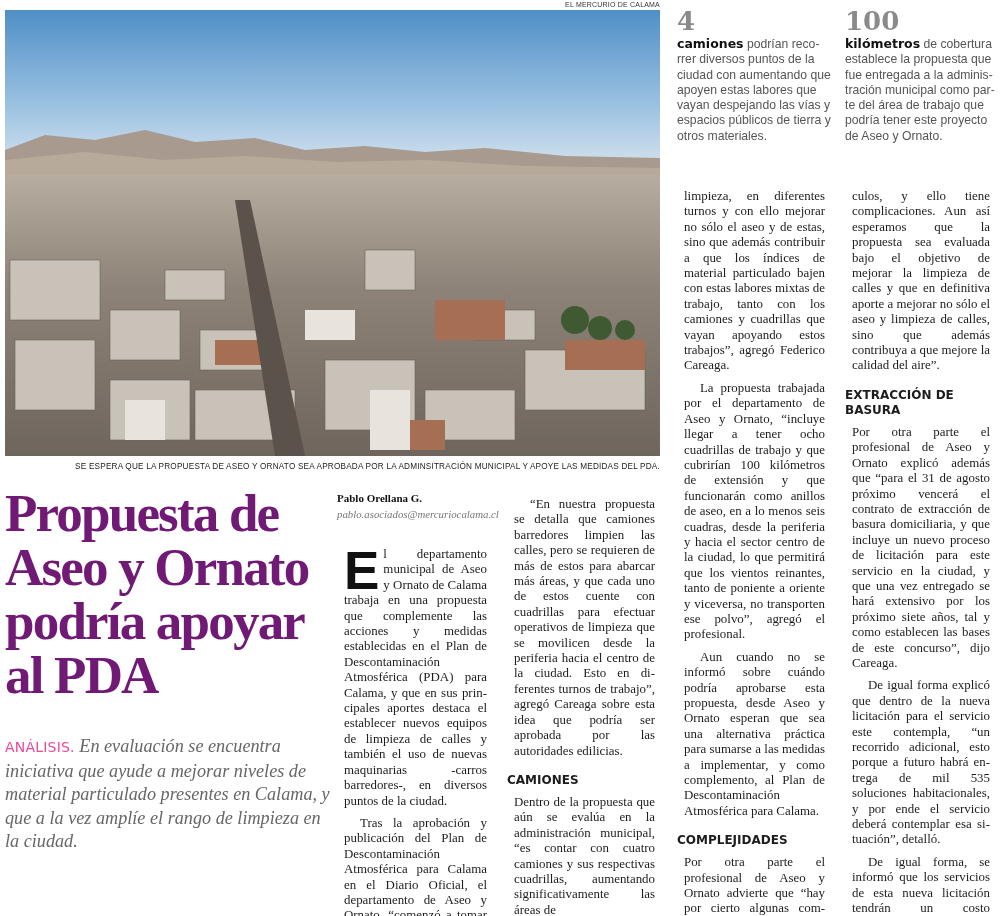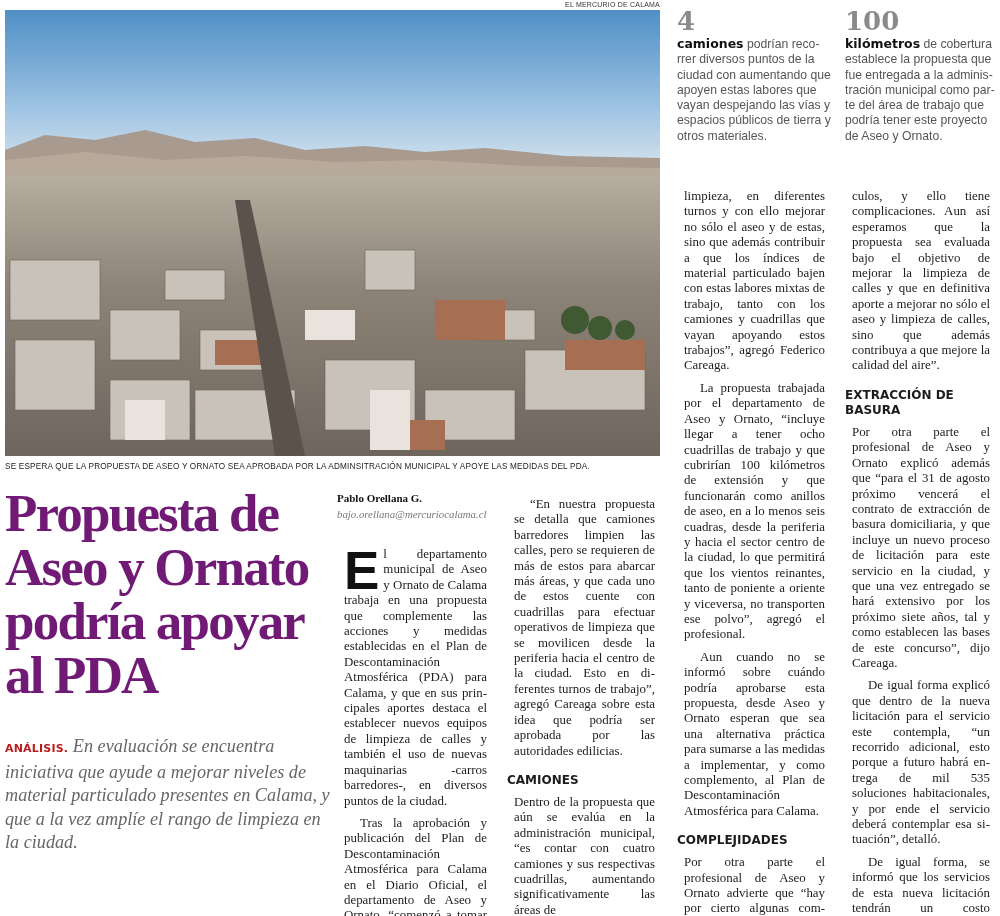--- a/index.html
+++ b/index.html
@@ -1,33 +1,33 @@
 <!DOCTYPE html>
 <html><head>
 <meta charset="utf-8">
 <style>
   html, body { margin: 0; padding: 0; background: #ffffff; }
   body { width: 1000px; height: 916px; position: relative; overflow: hidden; font-family: "DejaVu Serif", serif; color: #1a1a1a; }
 
   .photo-wrap { position: absolute; left: 5px; top: 10px; width: 655px; height: 446px; overflow: hidden; }
   .photo-wrap svg { display: block; }
   .photo-credit { position: absolute; left: 540px; top: 1px; width: 120px; text-align: right; font-family: "Liberation Sans", sans-serif; font-size: 7px; letter-spacing: 0.2px; color: #333; }
-  .caption { position: absolute; left: 5px; top: 462px; width: 655px; font-family: "Liberation Sans", sans-serif; font-size: 8.2px; color: #222; letter-spacing: 0.2px; text-transform: uppercase; }
+  .caption { position: absolute; left: 5px; top: 462px; width: 655px; font-family: "Liberation Sans", sans-serif; font-size: 8.2px; color: #222; letter-spacing: 0.2px; text-transform: uppercase; text-align: right; }
 
   .stat { position: absolute; top: 6px; width: 158px; }
   .stat .num { font-family: "DejaVu Serif", serif; font-weight: bold; font-size: 26px; color: #8a8a8a; line-height: 30px; }
   .stat .txt { font-family: "Liberation Sans", sans-serif; font-size: 12.2px; line-height: 15.3px; color: #555; }
   .stat .txt b { font-family: "DejaVu Sans", sans-serif; font-weight: bold; color: #111; font-size: 12.5px; }
   .stat.s1 { left: 677px; }
   .stat.s2 { left: 845px; }
 
   .headline { position: absolute; left: 5px; top: 486px; width: 320px; font-family: "Liberation Serif", serif; font-weight: bold; font-size: 53px; line-height: 54px; letter-spacing: -1.8px; color: #701a75; }
 
   .analysis { position: absolute; left: 5px; top: 735px; width: 325px; font-family: "Liberation Serif", serif; font-style: italic; font-size: 18.2px; line-height: 23.6px; color: #666; }
-  .analysis .kicker { font-family: "DejaVu Sans", sans-serif; font-style: normal; font-weight: bold; font-size: 11px; color: #b91c1c; letter-spacing: 0.2px; }
+  .analysis .kicker { font-family: "DejaVu Sans", sans-serif; font-style: normal; font-weight: normal; font-size: 14px; color: #ec4899; letter-spacing: 0.2px; }
 
   .col { position: absolute; font-family: "Liberation Serif", serif; font-size: 12.9px; line-height: 15.4px; color: #1c1c1c; text-align: justify; hyphens: manual; }
   .col p { margin: 7px; text-indent: 16px; }
   .col p.noindent { text-indent: 0; }
   .col .subhead { font-family: "DejaVu Sans", sans-serif; font-weight: bold; font-size: 12px; margin-top: 14px; line-height: 15px; text-align: left; }
   .c1 { left: 337px; top: 540px; width: 157px; }
   .c2 { left: 507px; top: 490px; width: 155px; }
   .c3 { left: 677px; top: 182px; width: 155px; }
   .c4 { left: 845px; top: 182px; width: 152px; }
 
@@ -105,21 +105,21 @@
 </div>
 
 <h1 class="headline" style="margin:0;">Propuesta de Aseo y Ornato podría apoyar al PDA</h1>
 
 <div class="analysis">
   <span class="kicker">ANÁLISIS.</span><span> En evaluación se encuentra iniciativa que ayude a mejorar niveles de material particulado presentes en Calama, y que a la vez amplíe el rango de limpieza en la ciudad.</span>
 </div>
 
 <div class="byline">
   <div class="name">Pablo Orellana G.</div>
-  <div class="email">bajo.orellana@mercuriocalama.cl</div>
+  <div class="email">pablo.asociados@mercuriocalama.cl</div>
 </div>
 
 <div class="col c1">
   <p class="noindent"><span class="dropcap">E</span><span>l departamento munici­pal de Aseo y Ornato de Calama trabaja en una propuesta que complemente las acciones y medidas estable­cidas en el Plan de Desconta­minación Atmosférica (PDA) para Calama, y que en sus prin­cipales aportes destaca el esta­blecer nuevos equipos de lim­pieza de calles y también el uso de nuevas maquinarias -carros barredores-, en diversos pun­tos de la ciudad.</span></p>
   <p>Tras la aprobación y publi­cación del Plan de Descontami­nación Atmosférica para Cala­ma en el Diario Oficial, el depar­tamento de Aseo y Ornato, “co­menzó a tomar nota de este ins­trumento, pero también a tra­bajar en una propuesta que ayude a mejorar la limpieza de calles y la concentración de tie­</p>
 </div>
 
 <div class="col c2">
   <p>“En nuestra propuesta se detalla que camiones barredo­res limpien las calles, pero se requieren de más de estos pa­ra abarcar más áreas, y que ca­da uno de estos cuente con cuadrillas para efectuar opera­tivos de limpieza que se movi­licen desde la periferia hacia el centro de la ciudad. Esto en di­ferentes turnos de trabajo”, agregó Careaga sobre esta idea que podría ser aprobada por las autoridades edilicias.</p>
   <div class="subhead">CAMIONES</div>

